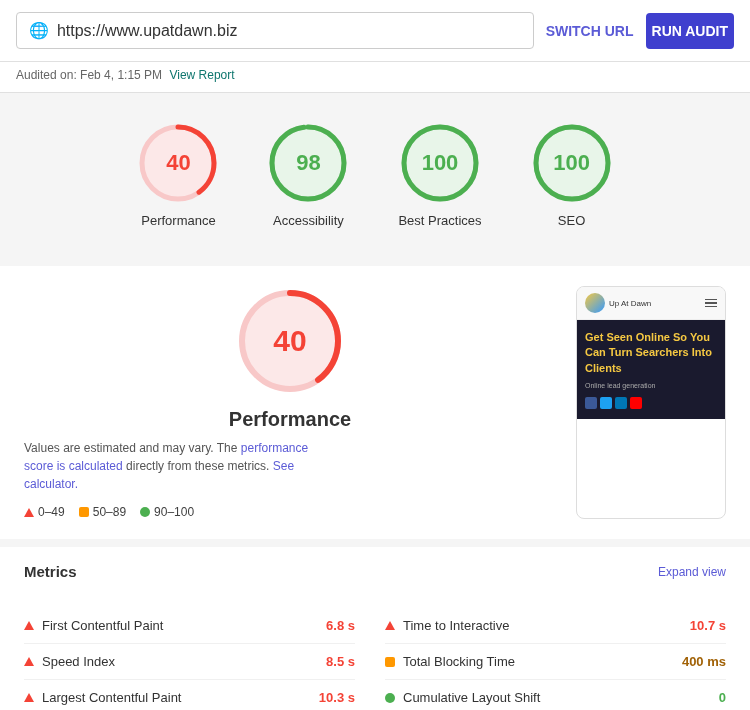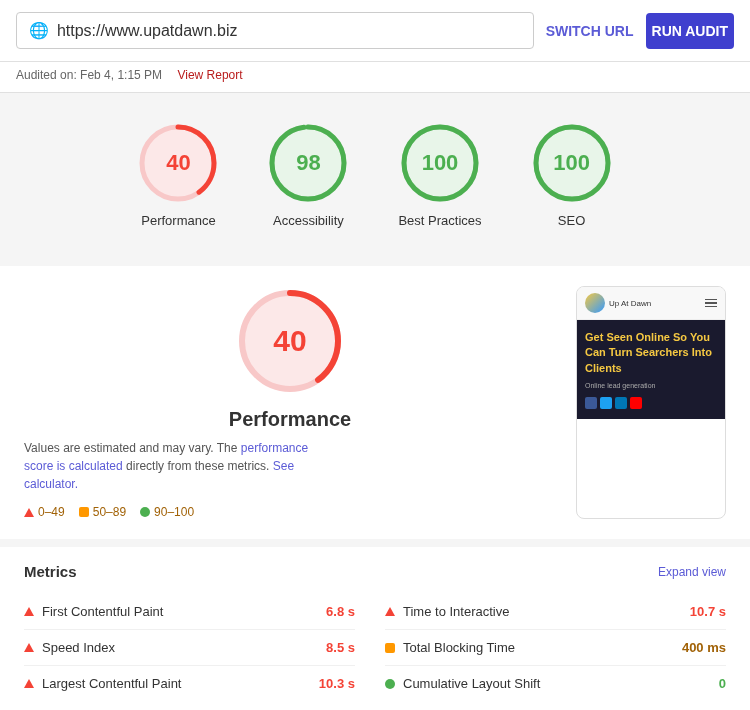--- a/index.html
+++ b/index.html
@@ -8,40 +8,40 @@
     
     .header { background: #fff; padding: 12px 16px; display: flex; align-items: center; gap: 12px; border-bottom: 1px solid #e0e0e0; }
     .url-bar { flex: 1; display: flex; align-items: center; border: 1px solid #ccc; border-radius: 4px; padding: 8px 12px; background: #fff; gap: 8px; }
     .url-bar .globe-icon { color: #666; font-size: 16px; }
     .url-text { color: #333; font-size: 16px; }
     .switch-url-btn { background: transparent; border: none; color: #5b5bd6; font-size: 14px; font-weight: 600; cursor: pointer; white-space: nowrap; }
     .run-audit-btn { background: #3f3fce; color: #fff; border: none; border-radius: 4px; padding: 10px 6px; font-size: 14px; font-weight: 700; cursor: pointer; white-space: nowrap; }
 
     
     .audit-info { background: #fff; padding: 6px 16px 10px; border-bottom: 1px solid #e0e0e0; font-size: 12px; color: #666; }
-    .audit-info a { color: #b91c1c; text-decoration: none; margin-left: 12px; }
+    .audit-info a { color: #0f766e; text-decoration: none; margin-left: 4px; }
 
     
     .scores-section { background: #f5f5f5; padding: 30px 20px; display: flex; justify-content: center; gap: 50px; }
     .score-item { display: flex; flex-direction: column; align-items: center; gap: 10px; }
     .score-label { font-size: 13px; color: #333; }
 
     
     .circle-container { position: relative; width: 80px; height: 80px; }
     .circle-container svg { position: absolute; top: 0; left: 0; transform: rotate(-90deg); }
     .circle-number { position: absolute; top: 50%; left: 50%; transform: translate(-50%, -50%); font-size: 22px; font-weight: 700; }
 
     
     .detail-section { background: #fff; padding: 20px 24px; margin-top: 8px; display: flex; gap: 20px; }
     .detail-left { flex: 1; }
     .detail-score-wrap { display: flex; justify-content: center; margin-bottom: 12px; }
     .detail-title { font-size: 20px; font-weight: 600; text-align: center; margin-bottom: 8px; }
     .detail-desc { font-size: 12px; color: #555; line-height: 1.5; max-width: 300px; }
     .detail-desc a { color: #5b5bd6; text-decoration: none; }
-    .legend { display: flex; align-items: flex-end; gap: 14px; margin-top: 12px; font-size: 12px; color: #a16207; }
+    .legend { display: flex; align-items: flex-end; gap: 14px; margin-top: 12px; font-size: 12px; color: #404040; }
     .legend-item { display: flex; align-items: center; gap: 4px; }
     .legend-triangle-red { width: 0; height: 0; border-left: 5px solid transparent; border-right: 5px solid transparent; border-bottom: 9px solid #f44336; }
     .legend-square-orange { width: 10px; height: 10px; background: #ff9800; border-radius: 2px; }
     .legend-circle-green { width: 10px; height: 10px; background: #4caf50; border-radius: 50%; }
 
     
     .screenshot { width: 150px; min-width: 150px; border: 1px solid #ddd; border-radius: 8px; overflow: hidden; background: #fff; }
     .screenshot-header { background: #f8f8f8; padding: 6px 8px; display: flex; align-items: center; justify-content: space-between; border-bottom: 1px solid #eee; }
     .screenshot-logo { display: flex; align-items: center; gap: 4px; }
     .logo-circle { width: 20px; height: 20px; border-radius: 50%; background: linear-gradient(135deg, #f5c842, #3399ff); }
@@ -49,21 +49,21 @@
     .hamburger { display: flex; flex-direction: column; gap: 2px; }
     .hamburger span { width: 12px; height: 1.5px; background: #555; display: block; }
     .screenshot-body { background: #1a1a2e; padding: 10px 8px; }
     .screenshot-headline { color: #f5c842; font-size: 11px; font-weight: 700; line-height: 1.4; margin-bottom: 6px; }
     .screenshot-sub { color: #aaa; font-size: 7px; margin-bottom: 8px; }
     .social-icons { display: flex; gap: 3px; }
     .social-icon { width: 12px; height: 12px; border-radius: 2px; }
 
     
     .metrics-section { background: #fff; margin-top: 8px; padding: 16px 24px; }
-    .metrics-header { display: flex; justify-content: space-between; align-items: center; margin-bottom: 14px; text-align: right; }
+    .metrics-header { display: flex; justify-content: space-between; align-items: center; margin-bottom: 28px; text-align: right; }
     .metrics-title { font-size: 15px; font-weight: 700; }
     .expand-view { font-size: 12px; color: #5b5bd6; cursor: pointer; }
     .metrics-grid { display: grid; grid-template-columns: 1fr 1fr; gap: 0; }
     .metric-row { display: flex; align-items: center; padding: 10px 0; border-bottom: 1px solid #f0f0f0; gap: 8px; }
     .metric-row:last-child { border-bottom: none; }
     .metric-icon-red { width: 0; height: 0; border-left: 5px solid transparent; border-right: 5px solid transparent; border-bottom: 9px solid #f44336; flex-shrink: 0; }
     .metric-icon-orange { width: 10px; height: 10px; background: #ff9800; border-radius: 2px; flex-shrink: 0; }
     .metric-icon-green { width: 10px; height: 10px; background: #4caf50; border-radius: 50%; flex-shrink: 0; }
     .metric-name { flex: 1; font-size: 13px; color: #333; }
     .metric-value-red { font-size: 13px; color: #f44336; font-weight: 700; }

